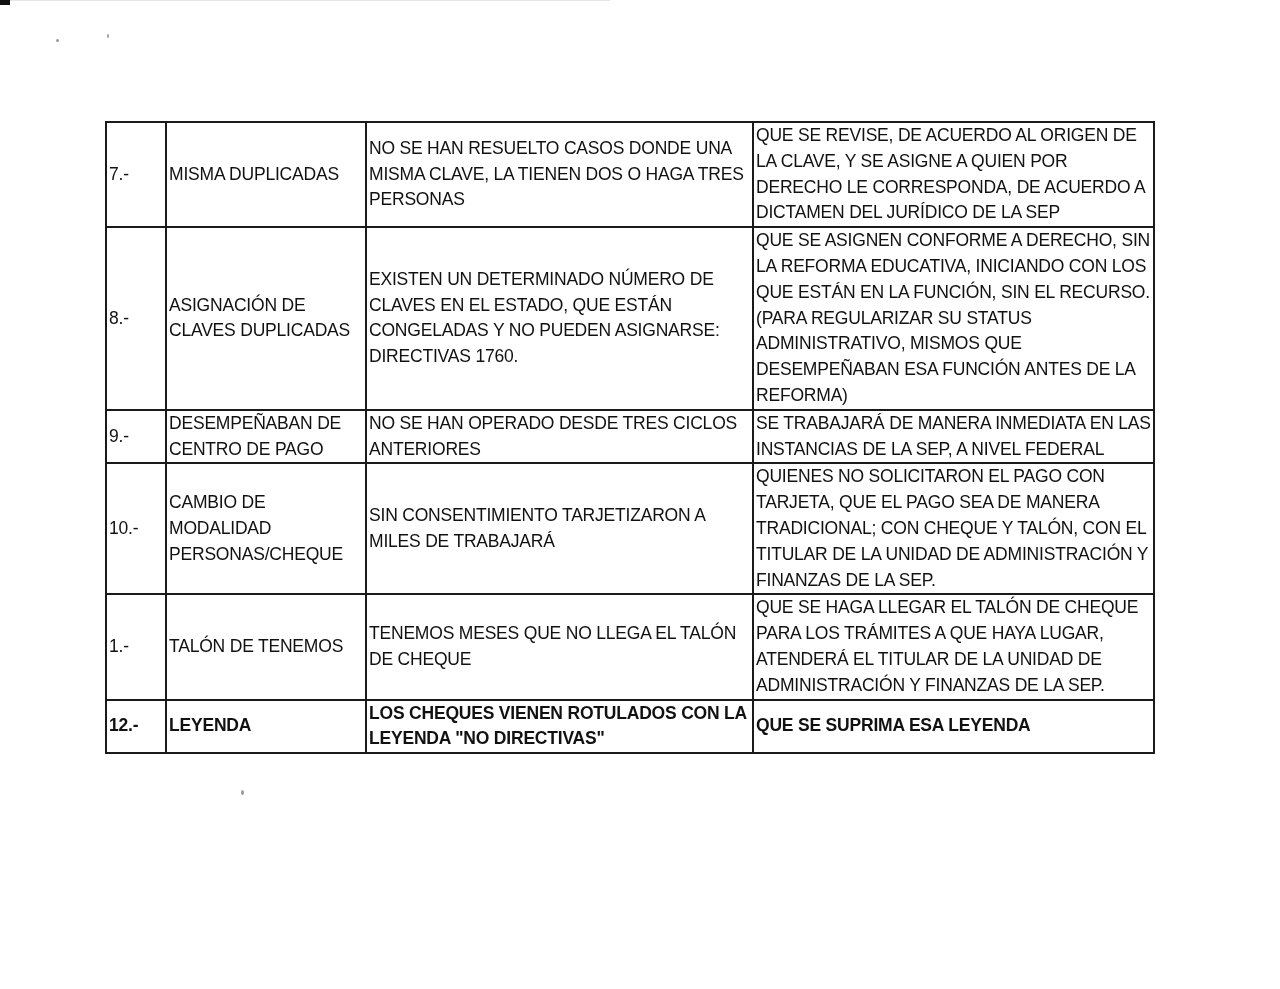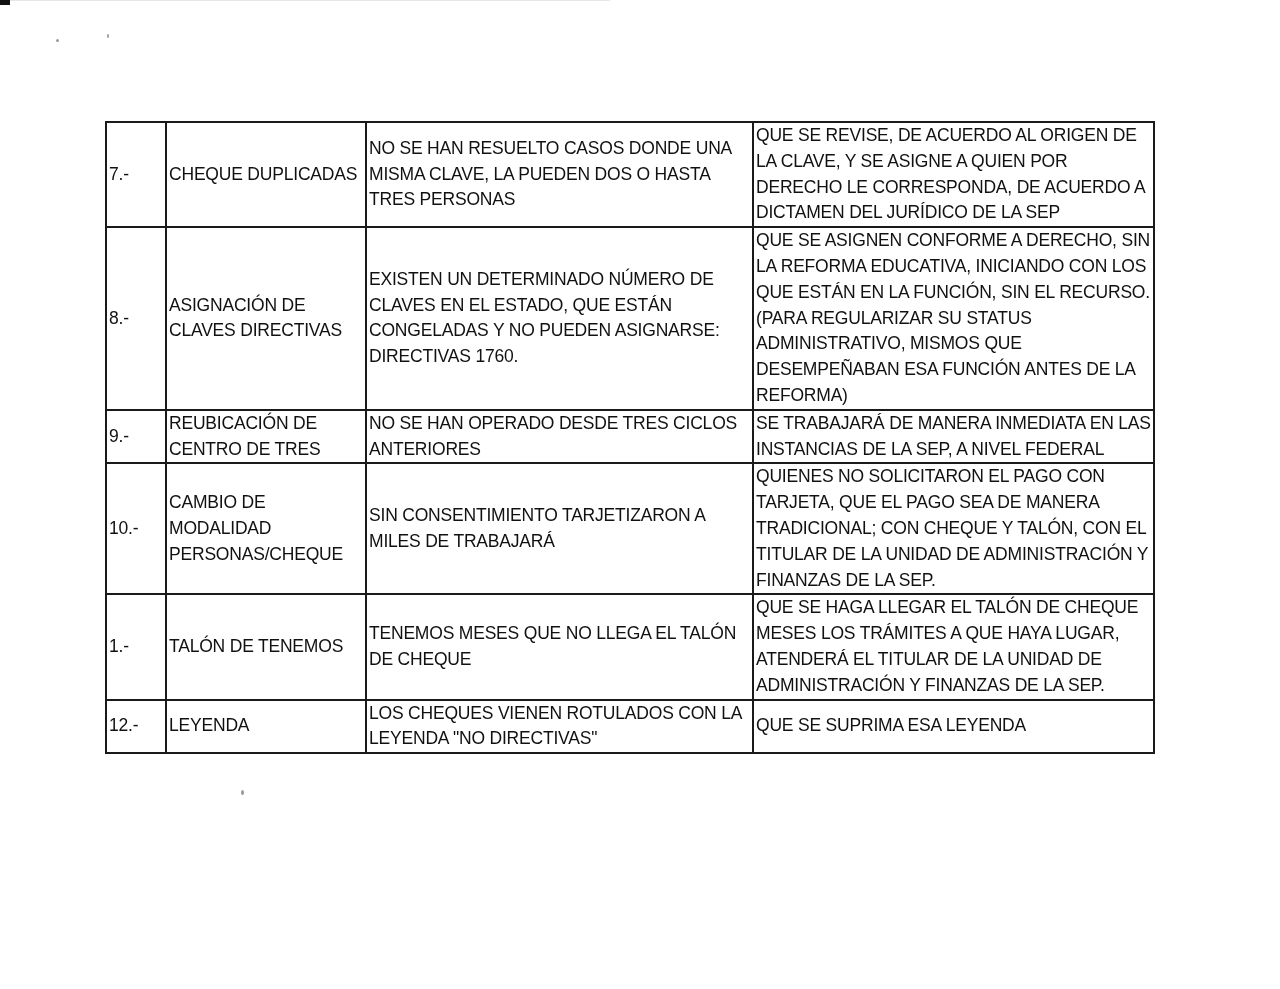--- a/index.html
+++ b/index.html
@@ -36,48 +36,48 @@
 <table class="doc">
   <colgroup>
     <col class="c-num">
       <col class="c-topic">
       <col class="c-problem">
       <col class="c-solution">
   </colgroup>
   <tbody>
     <tr style="height:103px;">
       <td>7.-</td>
-      <td>CHEQUE DUPLICADAS</td>
-      <td>NO SE HAN RESUELTO CASOS DONDE UNA MISMA CLAVE, LA PUEDEN DOS O HASTA TRES PERSONAS</td>
+      <td>MISMA DUPLICADAS</td>
+      <td>NO SE HAN RESUELTO CASOS DONDE UNA MISMA CLAVE, LA TIENEN DOS O HAGA TRES PERSONAS</td>
       <td>QUE SE REVISE, DE ACUERDO AL ORIGEN DE LA CLAVE, Y SE ASIGNE A QUIEN POR DERECHO LE CORRESPONDA, DE ACUERDO A DICTAMEN DEL JURÍDICO DE LA SEP</td>
     </tr>
     <tr style="height:180px;">
       <td>8.-</td>
-      <td>ASIGNACIÓN DE CLAVES DIRECTIVAS</td>
+      <td>ASIGNACIÓN DE CLAVES DUPLICADAS</td>
       <td>EXISTEN UN DETERMINADO NÚMERO DE CLAVES EN EL ESTADO, QUE ESTÁN CONGELADAS Y NO PUEDEN ASIGNARSE: DIRECTIVAS 1760.</td>
       <td>QUE SE ASIGNEN CONFORME A DERECHO, SIN LA REFORMA EDUCATIVA, INICIANDO CON LOS QUE ESTÁN EN LA FUNCIÓN, SIN EL RECURSO. (PARA REGULARIZAR SU STATUS ADMINISTRATIVO, MISMOS QUE DESEMPEÑABAN ESA FUNCIÓN ANTES DE LA REFORMA)</td>
     </tr>
     <tr style="height:53px;">
       <td>9.-</td>
-      <td>REUBICACIÓN DE CENTRO DE TRES</td>
+      <td>DESEMPEÑABAN DE CENTRO DE PAGO</td>
       <td>NO SE HAN OPERADO DESDE TRES CICLOS ANTERIORES</td>
       <td>SE TRABAJARÁ DE MANERA INMEDIATA EN LAS INSTANCIAS DE LA SEP, A NIVEL FEDERAL</td>
     </tr>
     <tr style="height:130px;">
       <td>10.-</td>
       <td>CAMBIO DE MODALIDAD PERSONAS/CHEQUE</td>
       <td>SIN CONSENTIMIENTO TARJETIZARON A MILES DE TRABAJARÁ</td>
       <td>QUIENES NO SOLICITARON EL PAGO CON TARJETA, QUE EL PAGO SEA DE MANERA TRADICIONAL; CON CHEQUE Y TALÓN, CON EL TITULAR DE LA UNIDAD DE ADMINISTRACIÓN Y FINANZAS DE LA SEP.</td>
     </tr>
     <tr style="height:103px;">
       <td>1.-</td>
       <td>TALÓN DE TENEMOS</td>
       <td>TENEMOS MESES QUE NO LLEGA EL TALÓN DE CHEQUE</td>
-      <td>QUE SE HAGA LLEGAR EL TALÓN DE CHEQUE MESES LOS TRÁMITES A QUE HAYA LUGAR, ATENDERÁ EL TITULAR DE LA UNIDAD DE ADMINISTRACIÓN Y FINANZAS DE LA SEP.</td>
+      <td>QUE SE HAGA LLEGAR EL TALÓN DE CHEQUE PARA LOS TRÁMITES A QUE HAYA LUGAR, ATENDERÁ EL TITULAR DE LA UNIDAD DE ADMINISTRACIÓN Y FINANZAS DE LA SEP.</td>
     </tr>
-    <tr style="height:52px;">
+    <tr style="height:52px;font-weight:bold;">
       <td>12.-</td>
       <td>LEYENDA</td>
       <td>LOS CHEQUES VIENEN ROTULADOS CON LA LEYENDA "NO DIRECTIVAS"</td>
       <td>QUE SE SUPRIMA ESA LEYENDA</td>
     </tr>
   </tbody>
 </table>
 
 </body></html>

